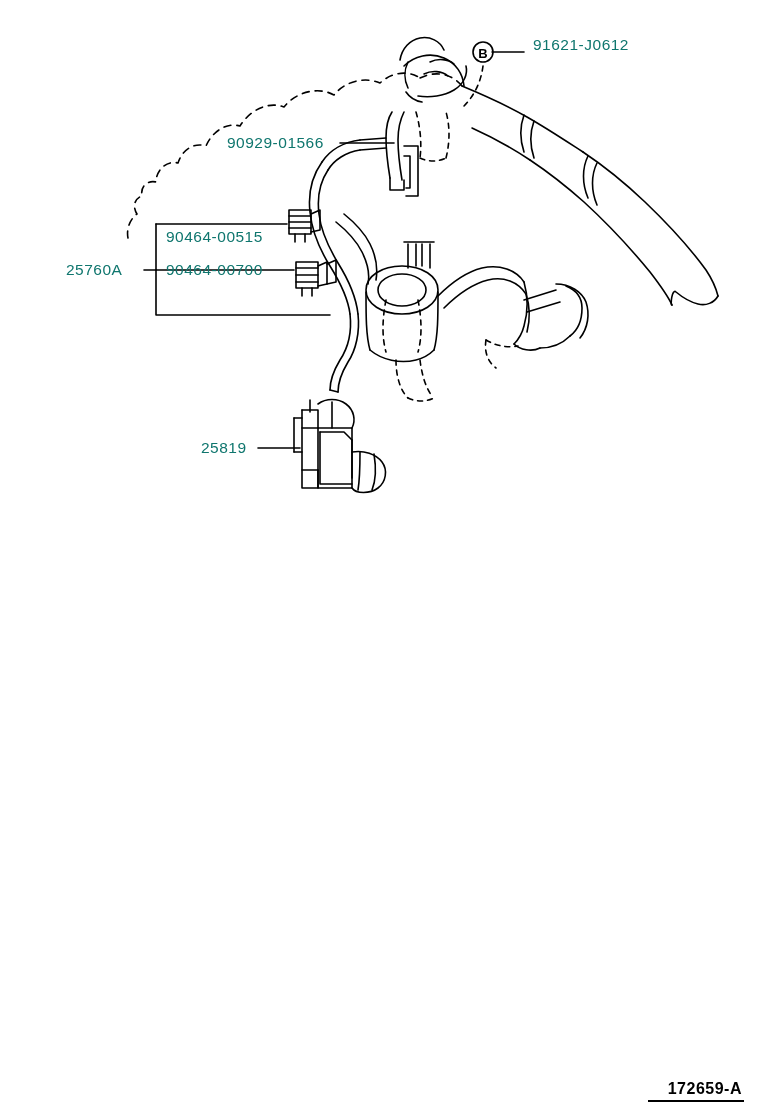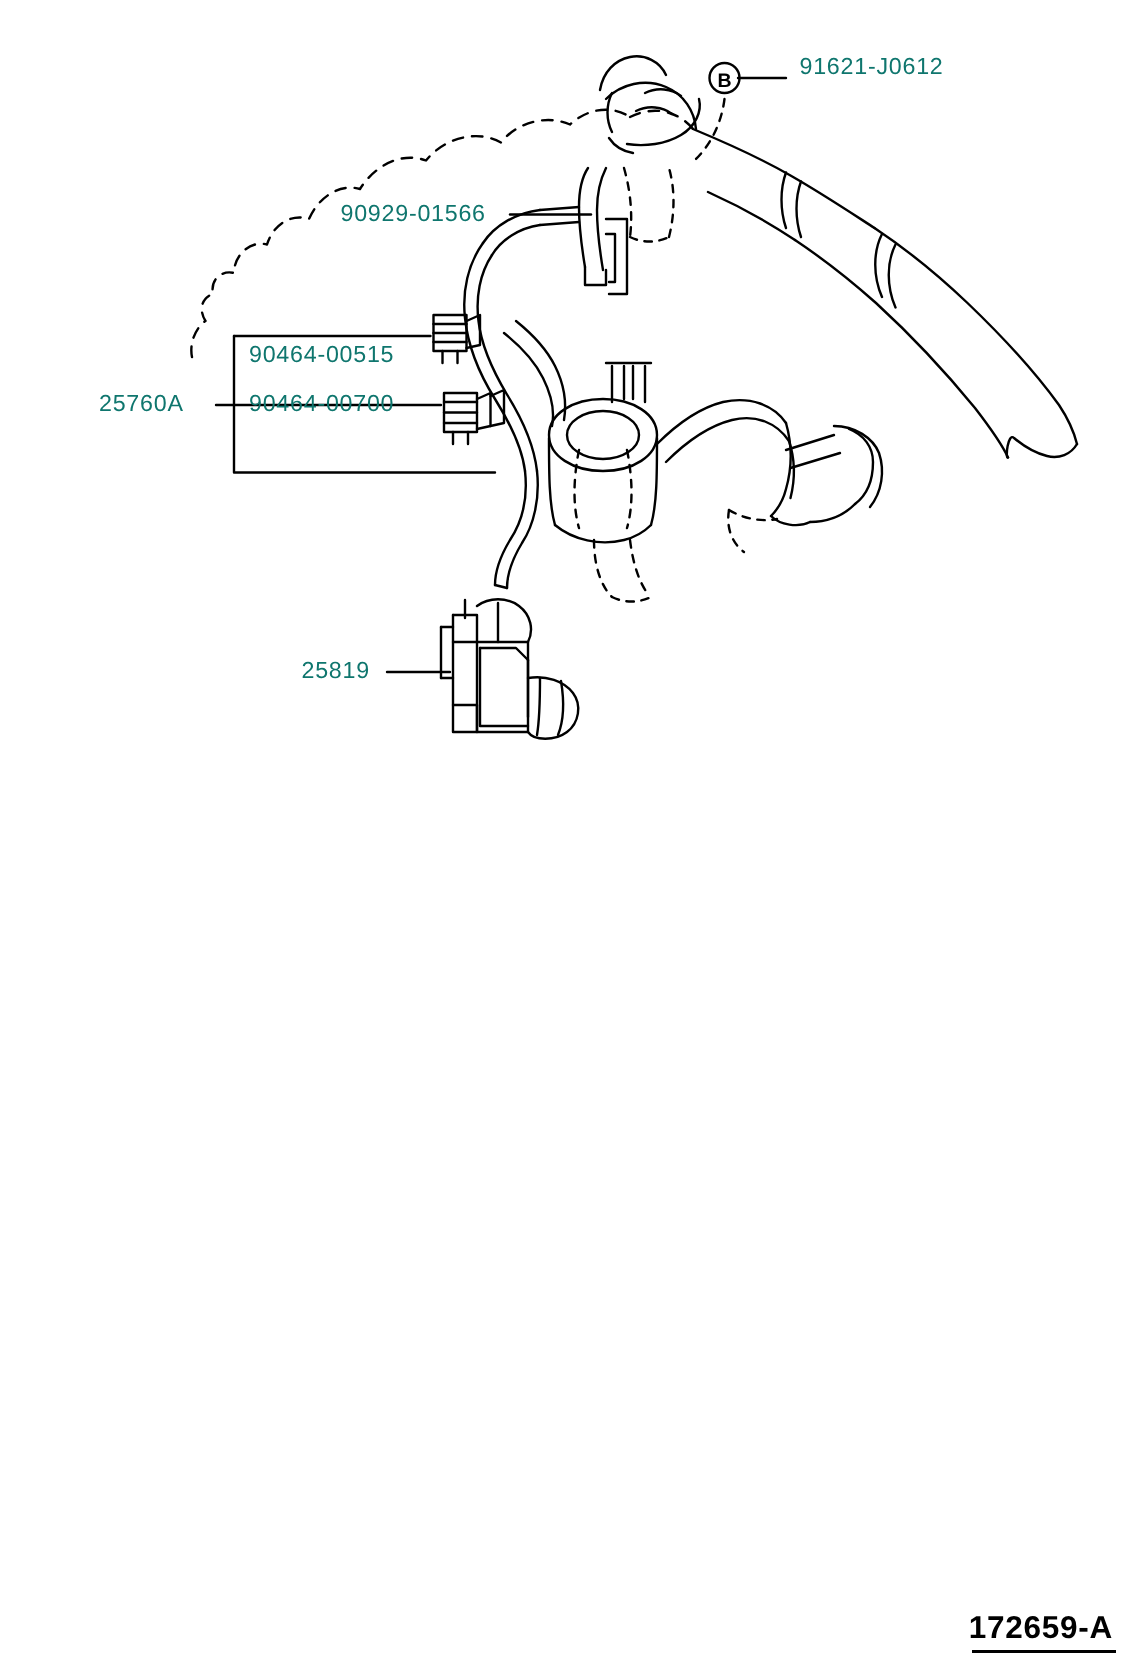--- a/index.html
+++ b/index.html
@@ -34,21 +34,21 @@
     font-family: "Liberation Sans", sans-serif;
     font-size: 15.5px;
     letter-spacing: 0.5px;
     white-space: nowrap;
     color: #0f766e;
   }
   .footer-code {
     position: absolute;
     right: 18px;
     bottom: 14px;
-    font-size: 21px;
+    font-size: 16px;
     letter-spacing: 0.5px;
     font-family: "Liberation Sans", sans-serif;
     font-weight: bold;
   }
   .footer-rule {
     position: absolute;
     right: 16px;
     bottom: 10px;
     width: 96px;
     height: 2px;

